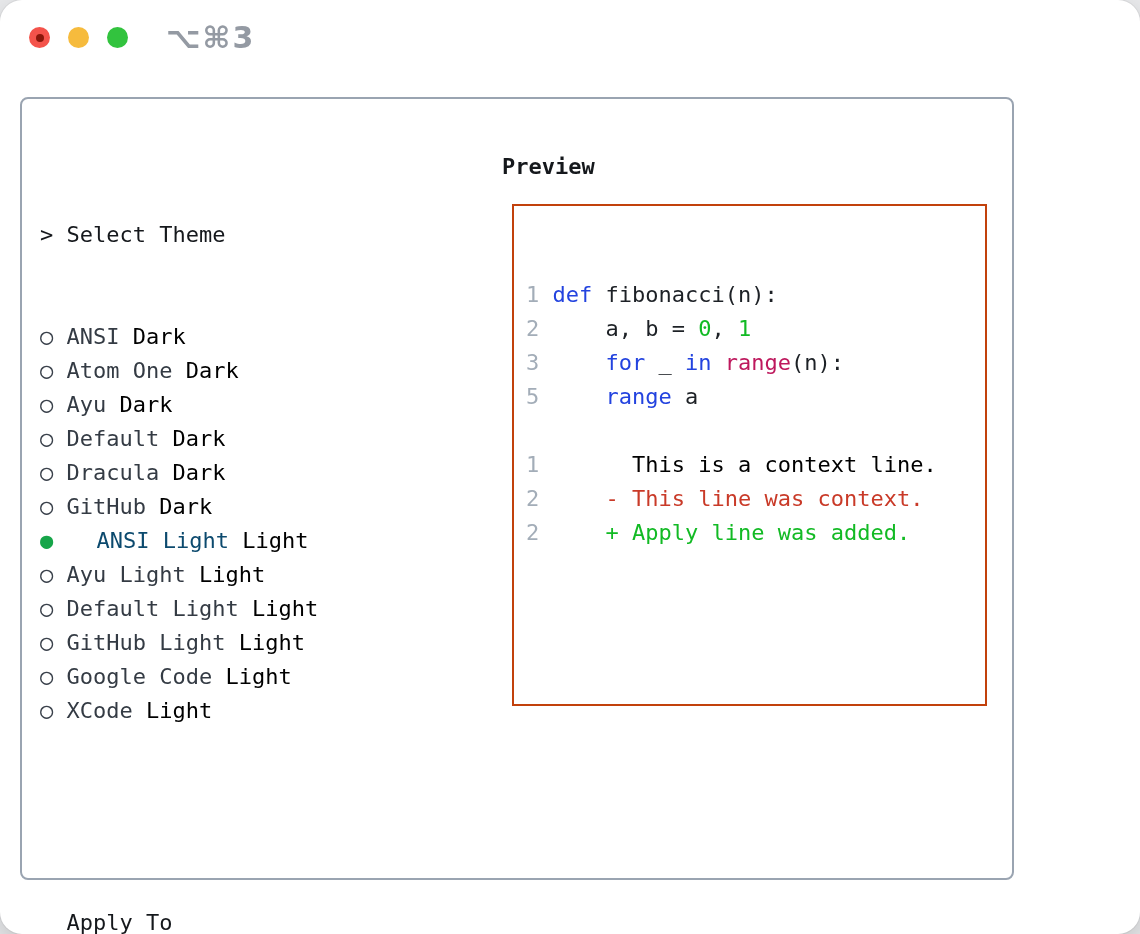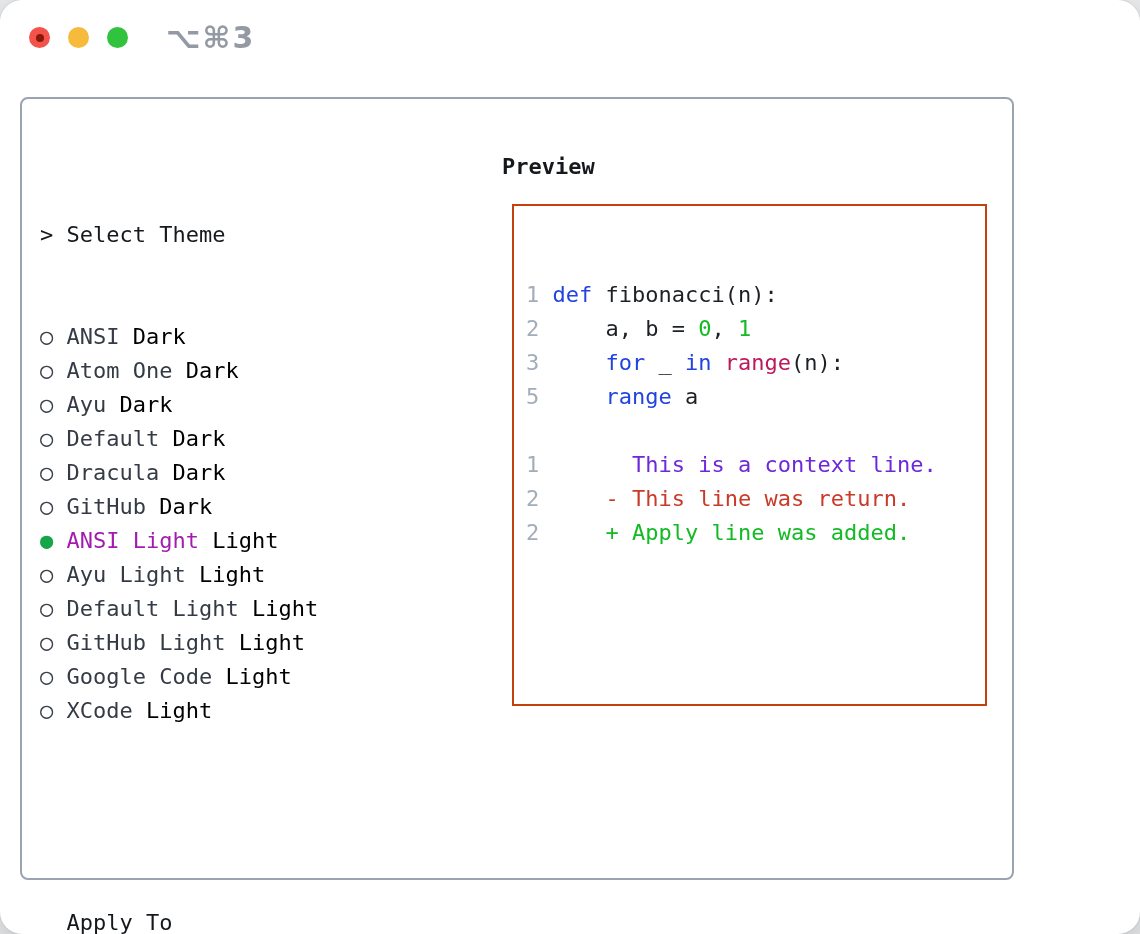--- a/index.html
+++ b/index.html
@@ -35,41 +35,41 @@
     border:2px solid #9aa4b1; border-radius:8px; background:#fff;
   }
   .mono-row { font-size:22px; line-height:34px; white-space:pre; }
   
   .left-col { position:absolute; left:18px; top:51px; }
   .list-header { color:#15181c; font-weight:400; }
   .list-header .hdr-prefix { margin-right:1ch; }
   .theme-item, .apply-item { color:#343b44; cursor:default; }
   .theme-item .radio, .apply-item .radio { color:#3a414b; margin-right:1ch; }
   .theme-item .tag { color:#000000; margin-left:1ch; }
-  .theme-item.selected .name, .apply-item.selected .label { color:#a21caf; }
+  .theme-item.selected .name, .apply-item.selected .label { color:#0c4a6e;margin-left:30px; }
   .theme-item.selected .radio, .apply-item.selected .radio { color:#16a549; }
   .section-header { color:#15181c; padding-left:2ch;margin-top:8px; }
   .spacer { height:34px; }
   
   .preview-header {
     position:absolute; left:480px; top:51px;
     font-size:22px; line-height:34px; font-weight:700; color:#15181c;
   }
   .preview-box {
     position:absolute; left:490px; top:105px; width:475px; height:502px;
     border:2px solid #c2410c; background:#fff;
     padding:72px 8px 0 12px; overflow:hidden;
   }
   .code-line, .diff-line { font-size:22px; line-height:34px; white-space:pre; color:#1d2126; }
   .lineno { color:#a3adb8; }
   .tok-plain { color:#1d2126; }
   .tok-kw   { color:#2343df; }
   .tok-num  { color:#12ba24; }
   .tok-fn   { color:#be185d;text-align:center; }
-  .diff-line .context { color:#6d28d9; }
+  .diff-line .context { color:#000000; }
   .diff-line .deleted { color:#c93a28; }
   .diff-line .added   { color:#12ba24; }
 </style>
 </head>
 <body>
 
 <div class="window">
 
   <div class="titlebar">
     <span class="traffic close">
@@ -98,19 +98,19 @@
     <div class="preview-box">
       <div>
           <div class="code-line"><span class="lineno">1 </span><span class="tok-kw">def</span><span class="tok-plain"> fibonacci(n):</span></div>
           <div class="code-line"><span class="lineno">2 </span><span class="tok-plain">    a, b = </span><span class="tok-num">0</span><span class="tok-plain">, </span><span class="tok-num">1</span></div>
           <div class="code-line"><span class="lineno">3 </span><span class="tok-plain">    </span><span class="tok-kw">for</span><span class="tok-plain"> _ </span><span class="tok-kw">in</span><span class="tok-plain"> </span><span class="tok-fn">range</span><span class="tok-plain">(n):</span></div>
           <div class="code-line"><span class="lineno">5 </span><span class="tok-plain">    </span><span class="tok-kw">range</span><span class="tok-plain"> a</span></div>
         </div>
       <div class="spacer"></div>
       <div>
           <div class="diff-line"><span class="lineno">1     </span><span class="context">  </span><span class="context">This is a context line.</span></div>
-          <div class="diff-line"><span class="lineno">2     </span><span class="deleted">- </span><span class="deleted">This line was return.</span></div>
+          <div class="diff-line"><span class="lineno">2     </span><span class="deleted">- </span><span class="deleted">This line was context.</span></div>
           <div class="diff-line"><span class="lineno">2     </span><span class="added">+ </span><span class="added">Apply line was added.</span></div>
         </div>
     </div>
 
   </div>
 </div>
 
 </body></html>

